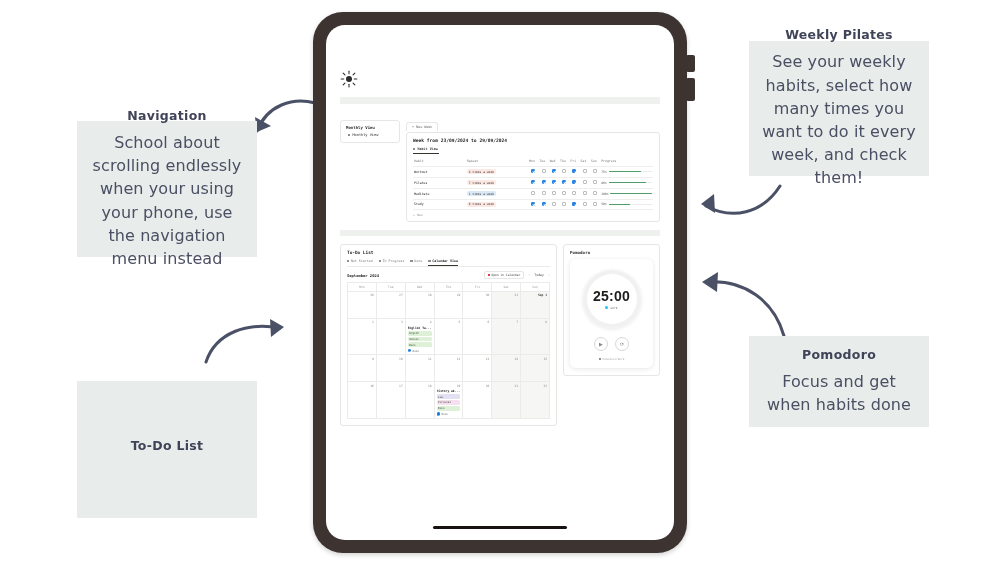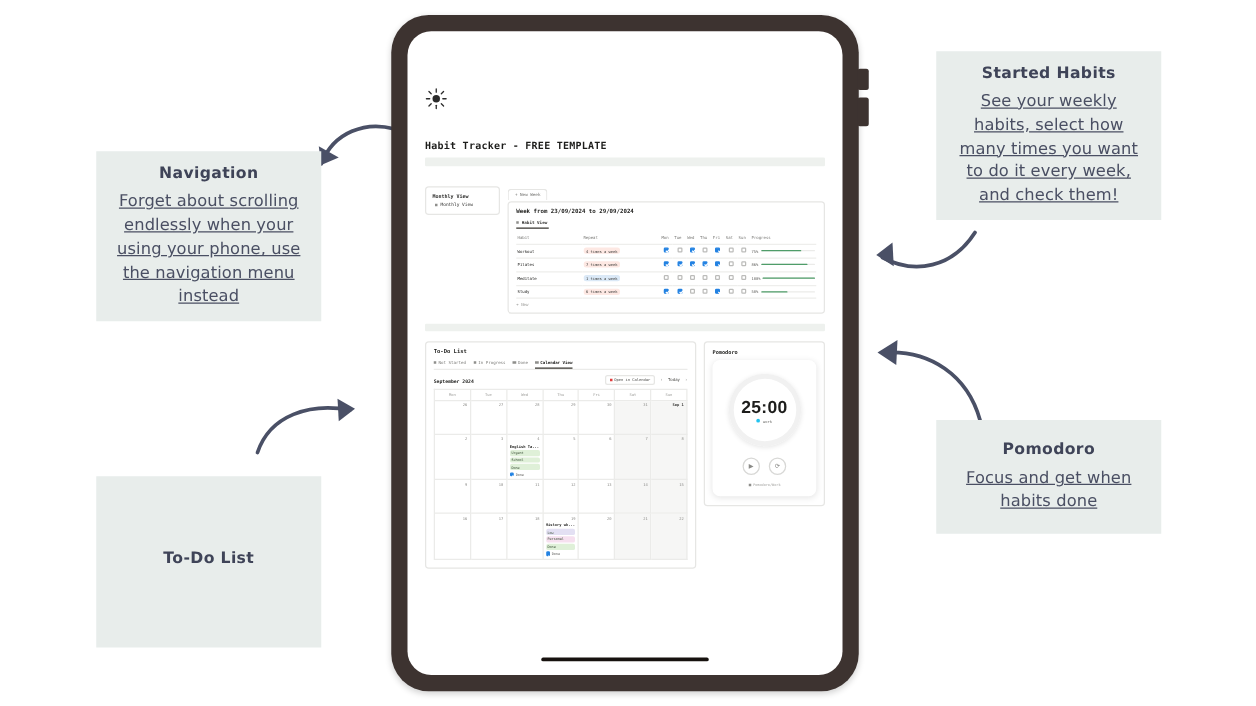--- a/index.html
+++ b/index.html
@@ -20,25 +20,24 @@
     color: #4a4f63;
   }
   .callout .c-title {
     font-weight: 700;
     font-size: 12.5px;
     letter-spacing: .3px;
     margin-bottom: 8px;
     color: #3f4458;
   }
   .callout .c-body {
-    font-size: 13px;
+    font-size: 16px;
     line-height: 1.45;
     color: #4a4f63;
     letter-spacing: .1px;
-    text-decoration: underline;
   }
   #callout-nav   { left: 77px;  top: 121px; width: 180px; height: 136px; display:flex; flex-direction:column; justify-content:center;}
   #callout-todo  { left: 77px;  top: 381px; width: 180px; height: 137px; display:flex; flex-direction:column; justify-content:center;}
   #callout-habits{ left: 749px; top: 41px;  width: 180px; height: 135px; display:flex; flex-direction:column; justify-content:center;}
   #callout-pom   { left: 749px; top: 336px; width: 180px; height: 91px;  display:flex; flex-direction:column; justify-content:center;}
 
   .arrow { position: absolute; }
 
   
   .tablet {
@@ -247,27 +246,27 @@
     <path d="M88 6 C 70 34, 40 40, 14 26" stroke="#4a5066" stroke-width="3" fill="none" stroke-linecap="round"></path>
     <path d="M22 14 L9 24 L23 33 Z" fill="#4a5066"></path>
   </svg>
   <svg class="arrow" style="left:692px; top:266px;" width="100" height="80" viewBox="0 0 100 80">
     <path d="M92 70 C 82 34, 52 14, 16 16" stroke="#4a5066" stroke-width="3" fill="none" stroke-linecap="round"></path>
     <path d="M26 6 L10 16 L25 26 Z" fill="#4a5066"></path>
   </svg>
 
   <div class="callout" id="callout-nav">
     <div class="c-title">Navigation</div>
-    <div class="c-body">Forget about scrolling endlessly when your using your phone, use the navigation menu instead</div>
+    <div class="c-body">School about scrolling endlessly when your using your phone, use the navigation menu instead</div>
   </div>
   <div class="callout" id="callout-todo">
     <div class="c-title">To-Do List</div>
   </div>
   <div class="callout" id="callout-habits">
-    <div class="c-title">Started Habits</div>
+    <div class="c-title">Weekly Pilates</div>
     <div class="c-body">See your weekly habits, select how many times you want to do it every week, and check them!</div>
   </div>
   <div class="callout" id="callout-pom">
     <div class="c-title">Pomodoro</div>
     <div class="c-body">Focus and get when habits done</div>
   </div>
 
   <div class="tablet">
     <div class="tablet-btn" id="tablet-btn-1"></div>
     <div class="tablet-btn" id="tablet-btn-2"></div>
@@ -282,21 +281,20 @@
             <line x1="12" y1="1.5" x2="12" y2="5"></line>
               <line x1="12" y1="19" x2="12" y2="22.5"></line>
             <line x1="1.5" y1="12" x2="5" y2="12"></line>
               <line x1="19" y1="12" x2="22.5" y2="12"></line>
             <line x1="4.2" y1="4.2" x2="6.6" y2="6.6"></line>
               <line x1="17.4" y1="17.4" x2="19.8" y2="19.8"></line>
             <line x1="19.8" y1="4.2" x2="17.4" y2="6.6"></line>
               <line x1="6.6" y1="17.4" x2="4.2" y2="19.8"></line>
           </g>
         </svg>
-        <div class="page-title">Habit Tracker - FREE TEMPLATE</div>
         <div class="title-rule"></div>
 
         
         <div class="top-row">
 
           <div class="nav-col">
             <div class="card monthly-block">
               <div class="monthly-title">Monthly View</div>
               <div class="monthly-item">
                 <span class="sq"></span>

